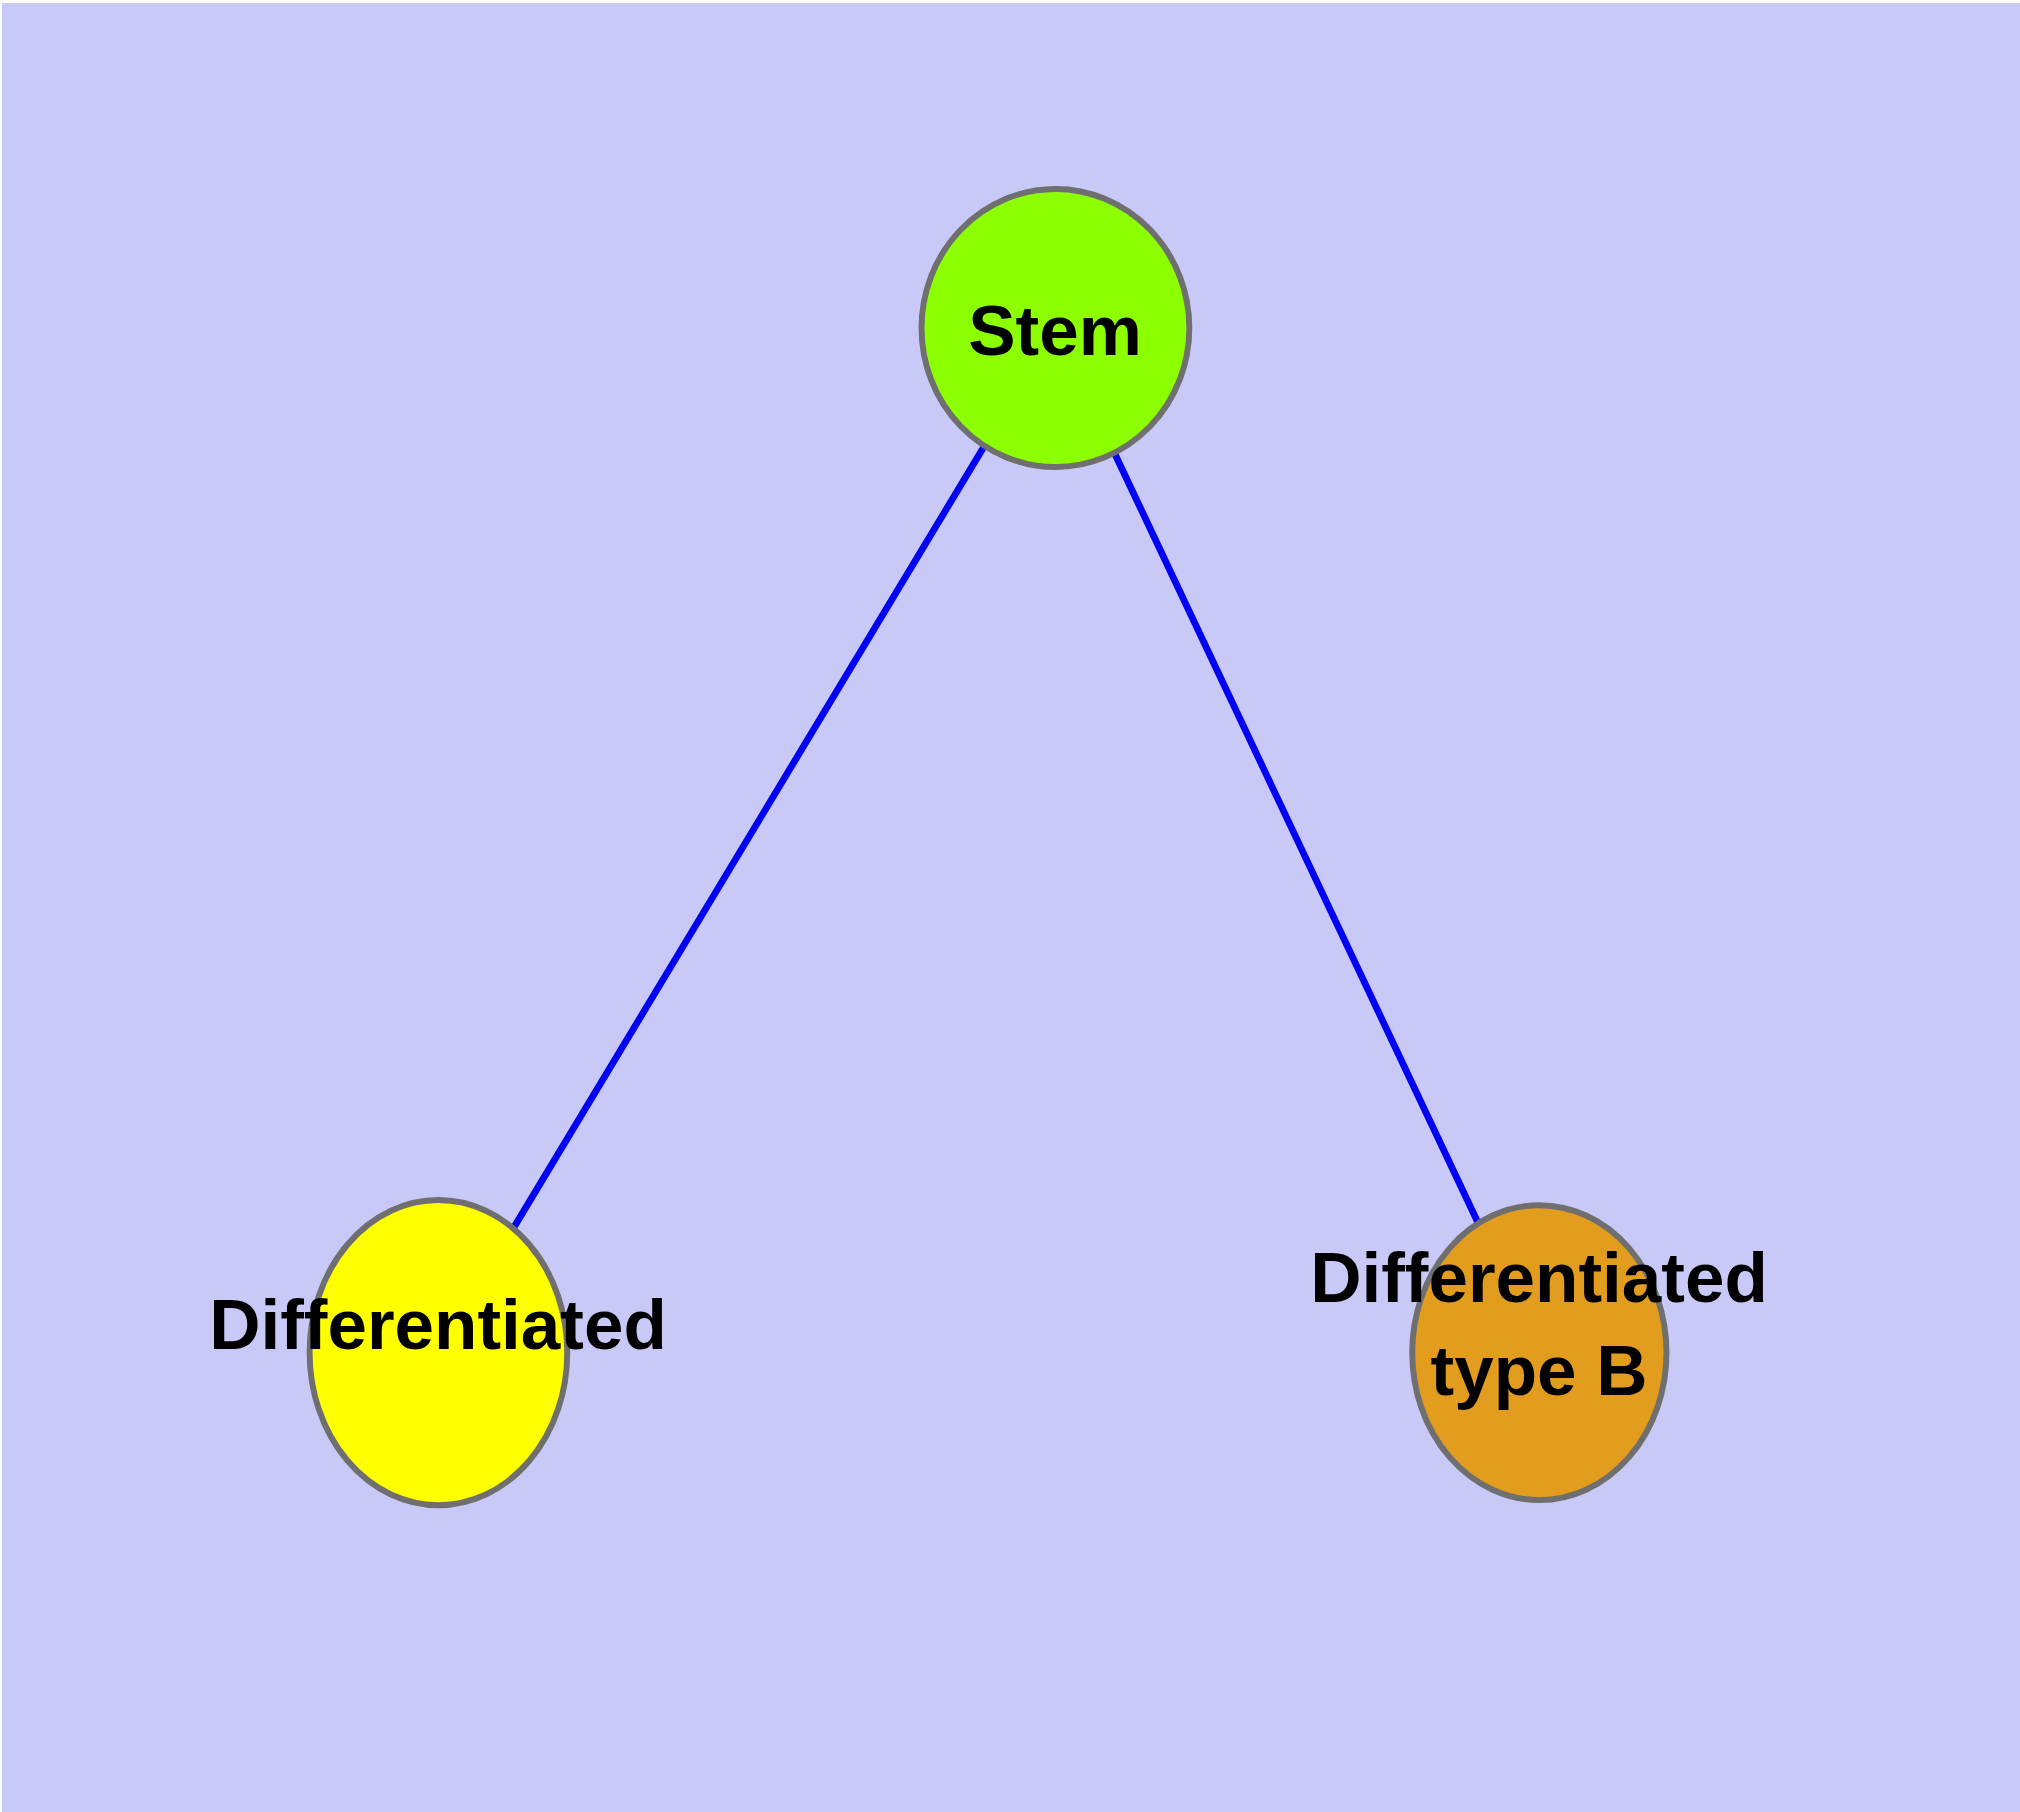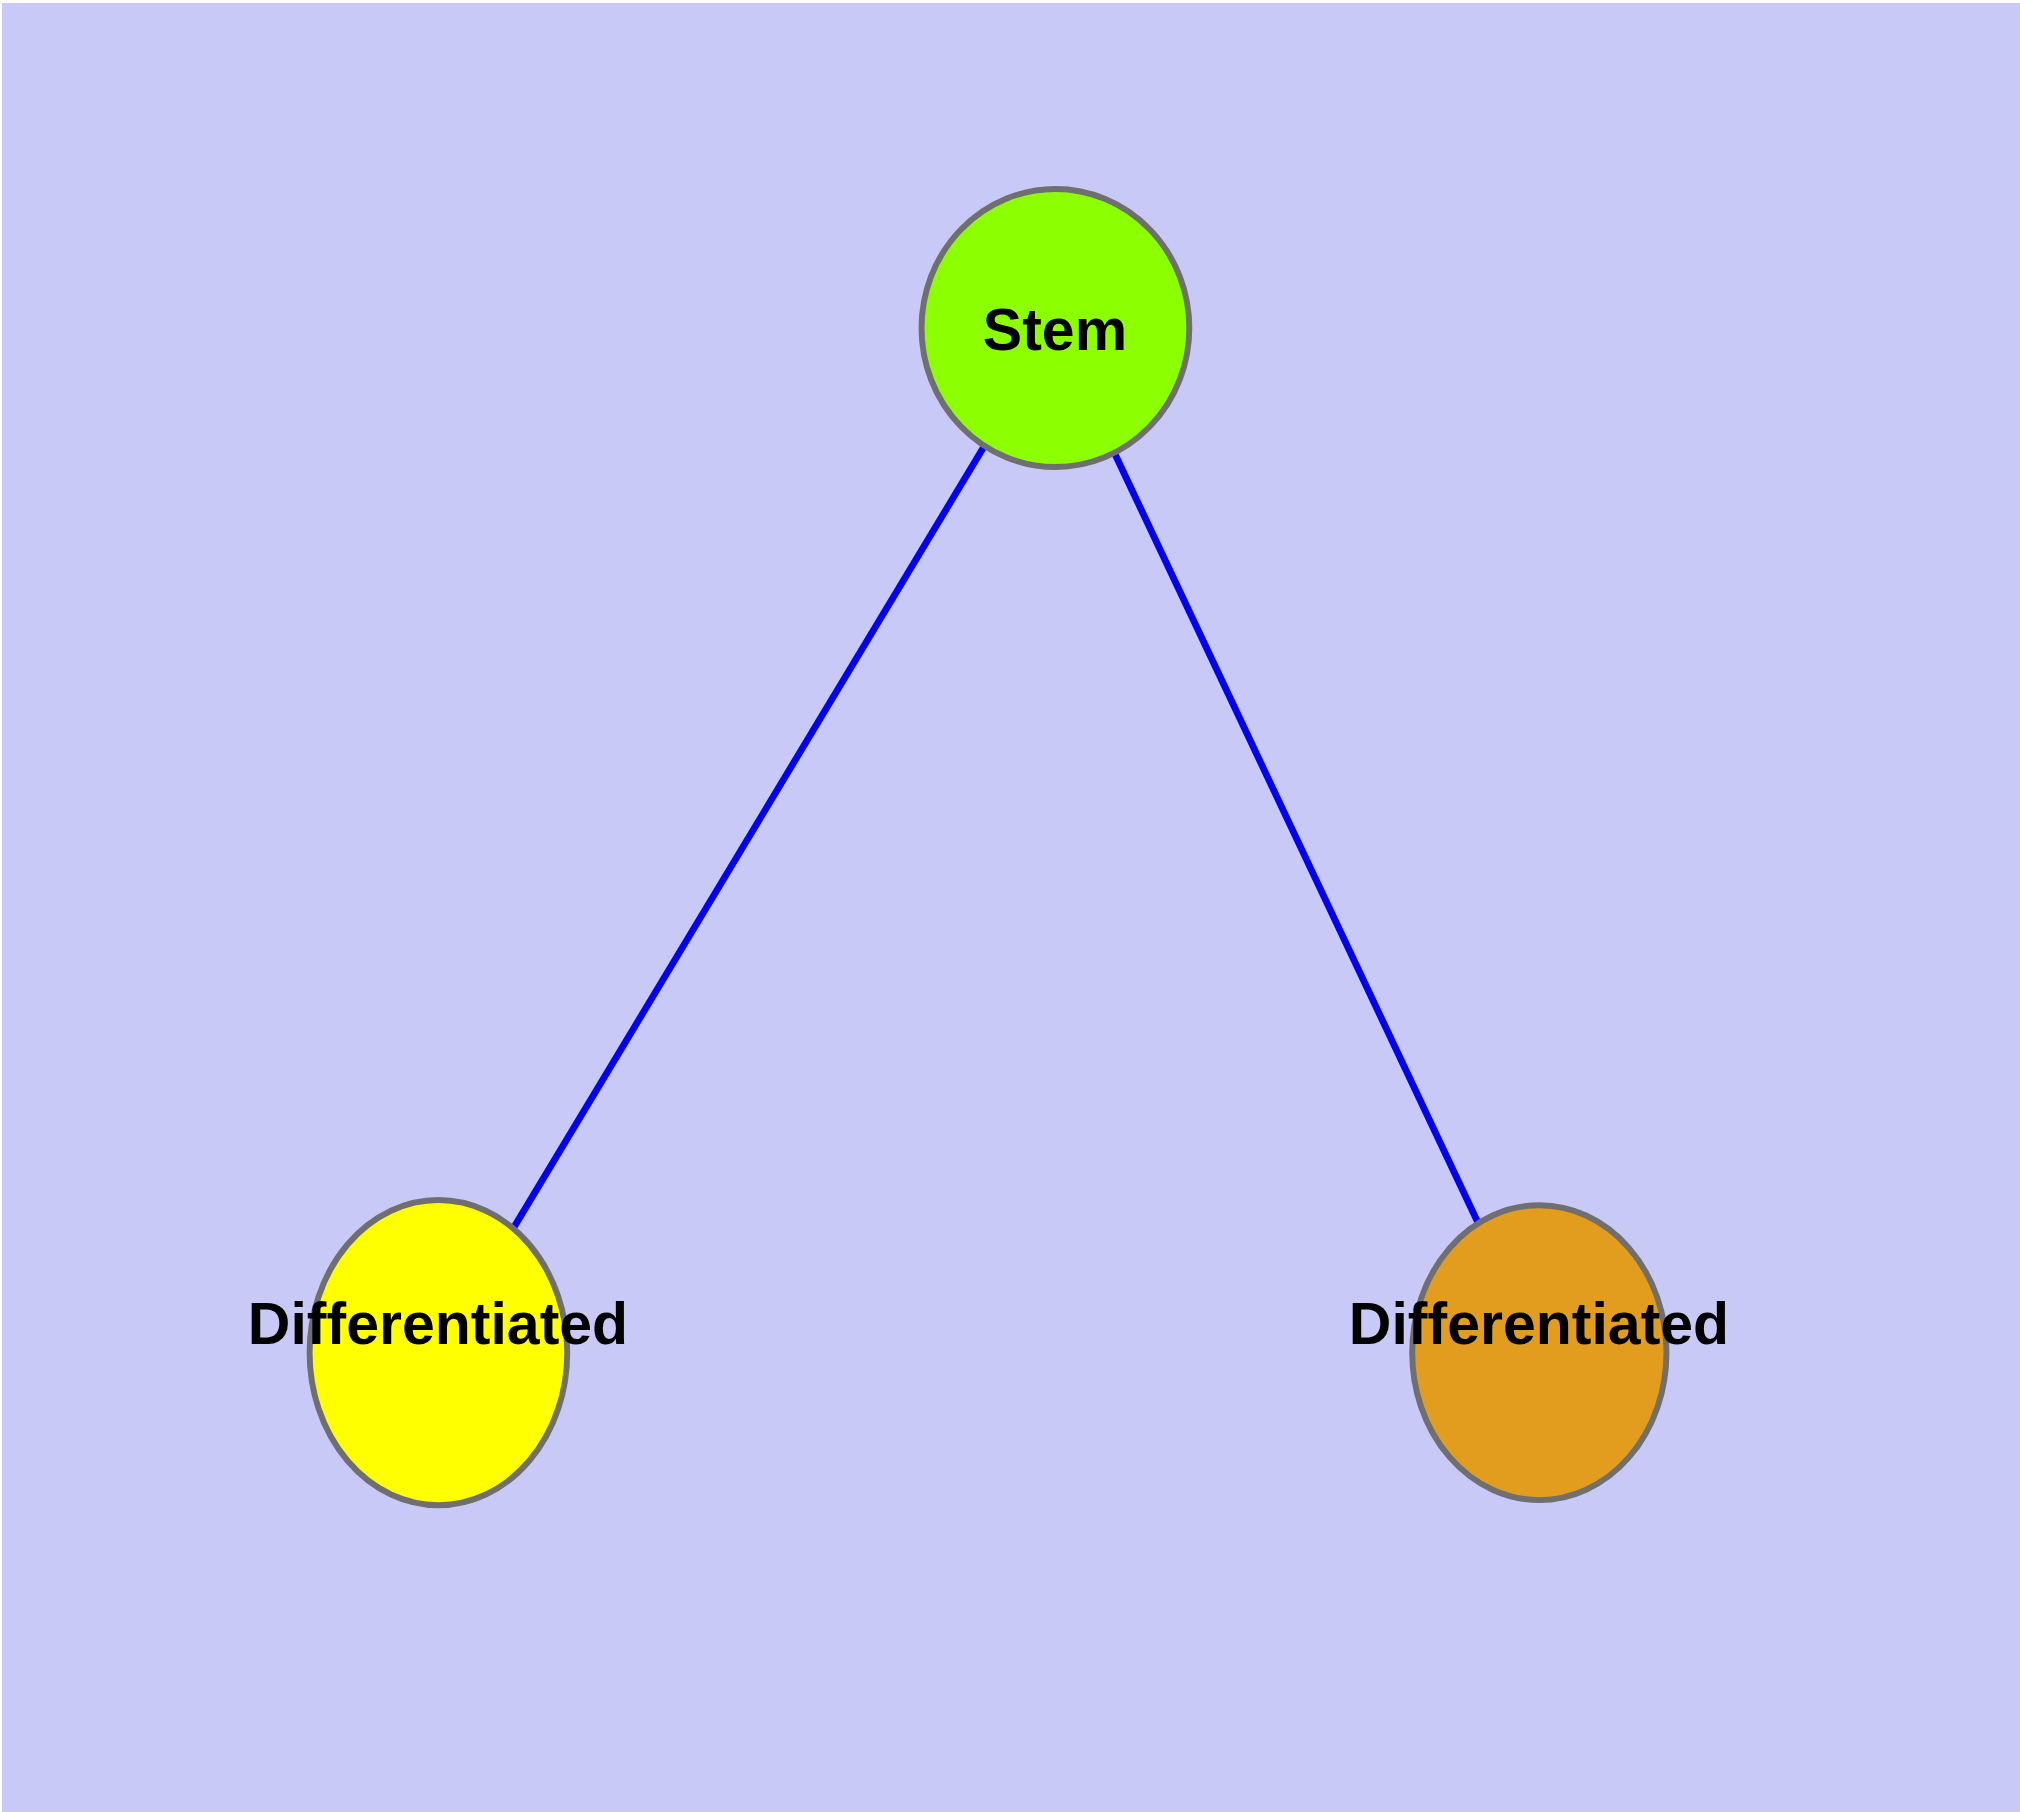--- a/index.html
+++ b/index.html
@@ -39,21 +39,21 @@
   }
   .node {
     stroke: var(--node-border-color, #6f6f6f);
     stroke-width: 7;
   }
   .label {
     position: absolute;
     transform: translate(-50%, -50%);
     color: var(--text-color, #000000);
     font-weight: bold;
-    font-size: 59px;
+    font-size: 71px;
     line-height: 93px;
     text-align: center;
     white-space: nowrap;
     letter-spacing: 0;
   }
   .label .line { display: block; }
 </style>
 </head>
 <body>
 
@@ -74,16 +74,17 @@
   <div class="label" style="left:1055px; top:330px;">
     <span class="line">Stem</span>
   </div>
 
   <div class="label" style="left:438px; top:1324px;">
     <span class="line">Differentiated</span>
   </div>
 
   <div class="label" style="left:1539px; top:1324px;">
     <span class="line">Differentiated</span>
+    <span class="line">type B</span>
   </div>
 
 </div>
 
 
 </body></html>

